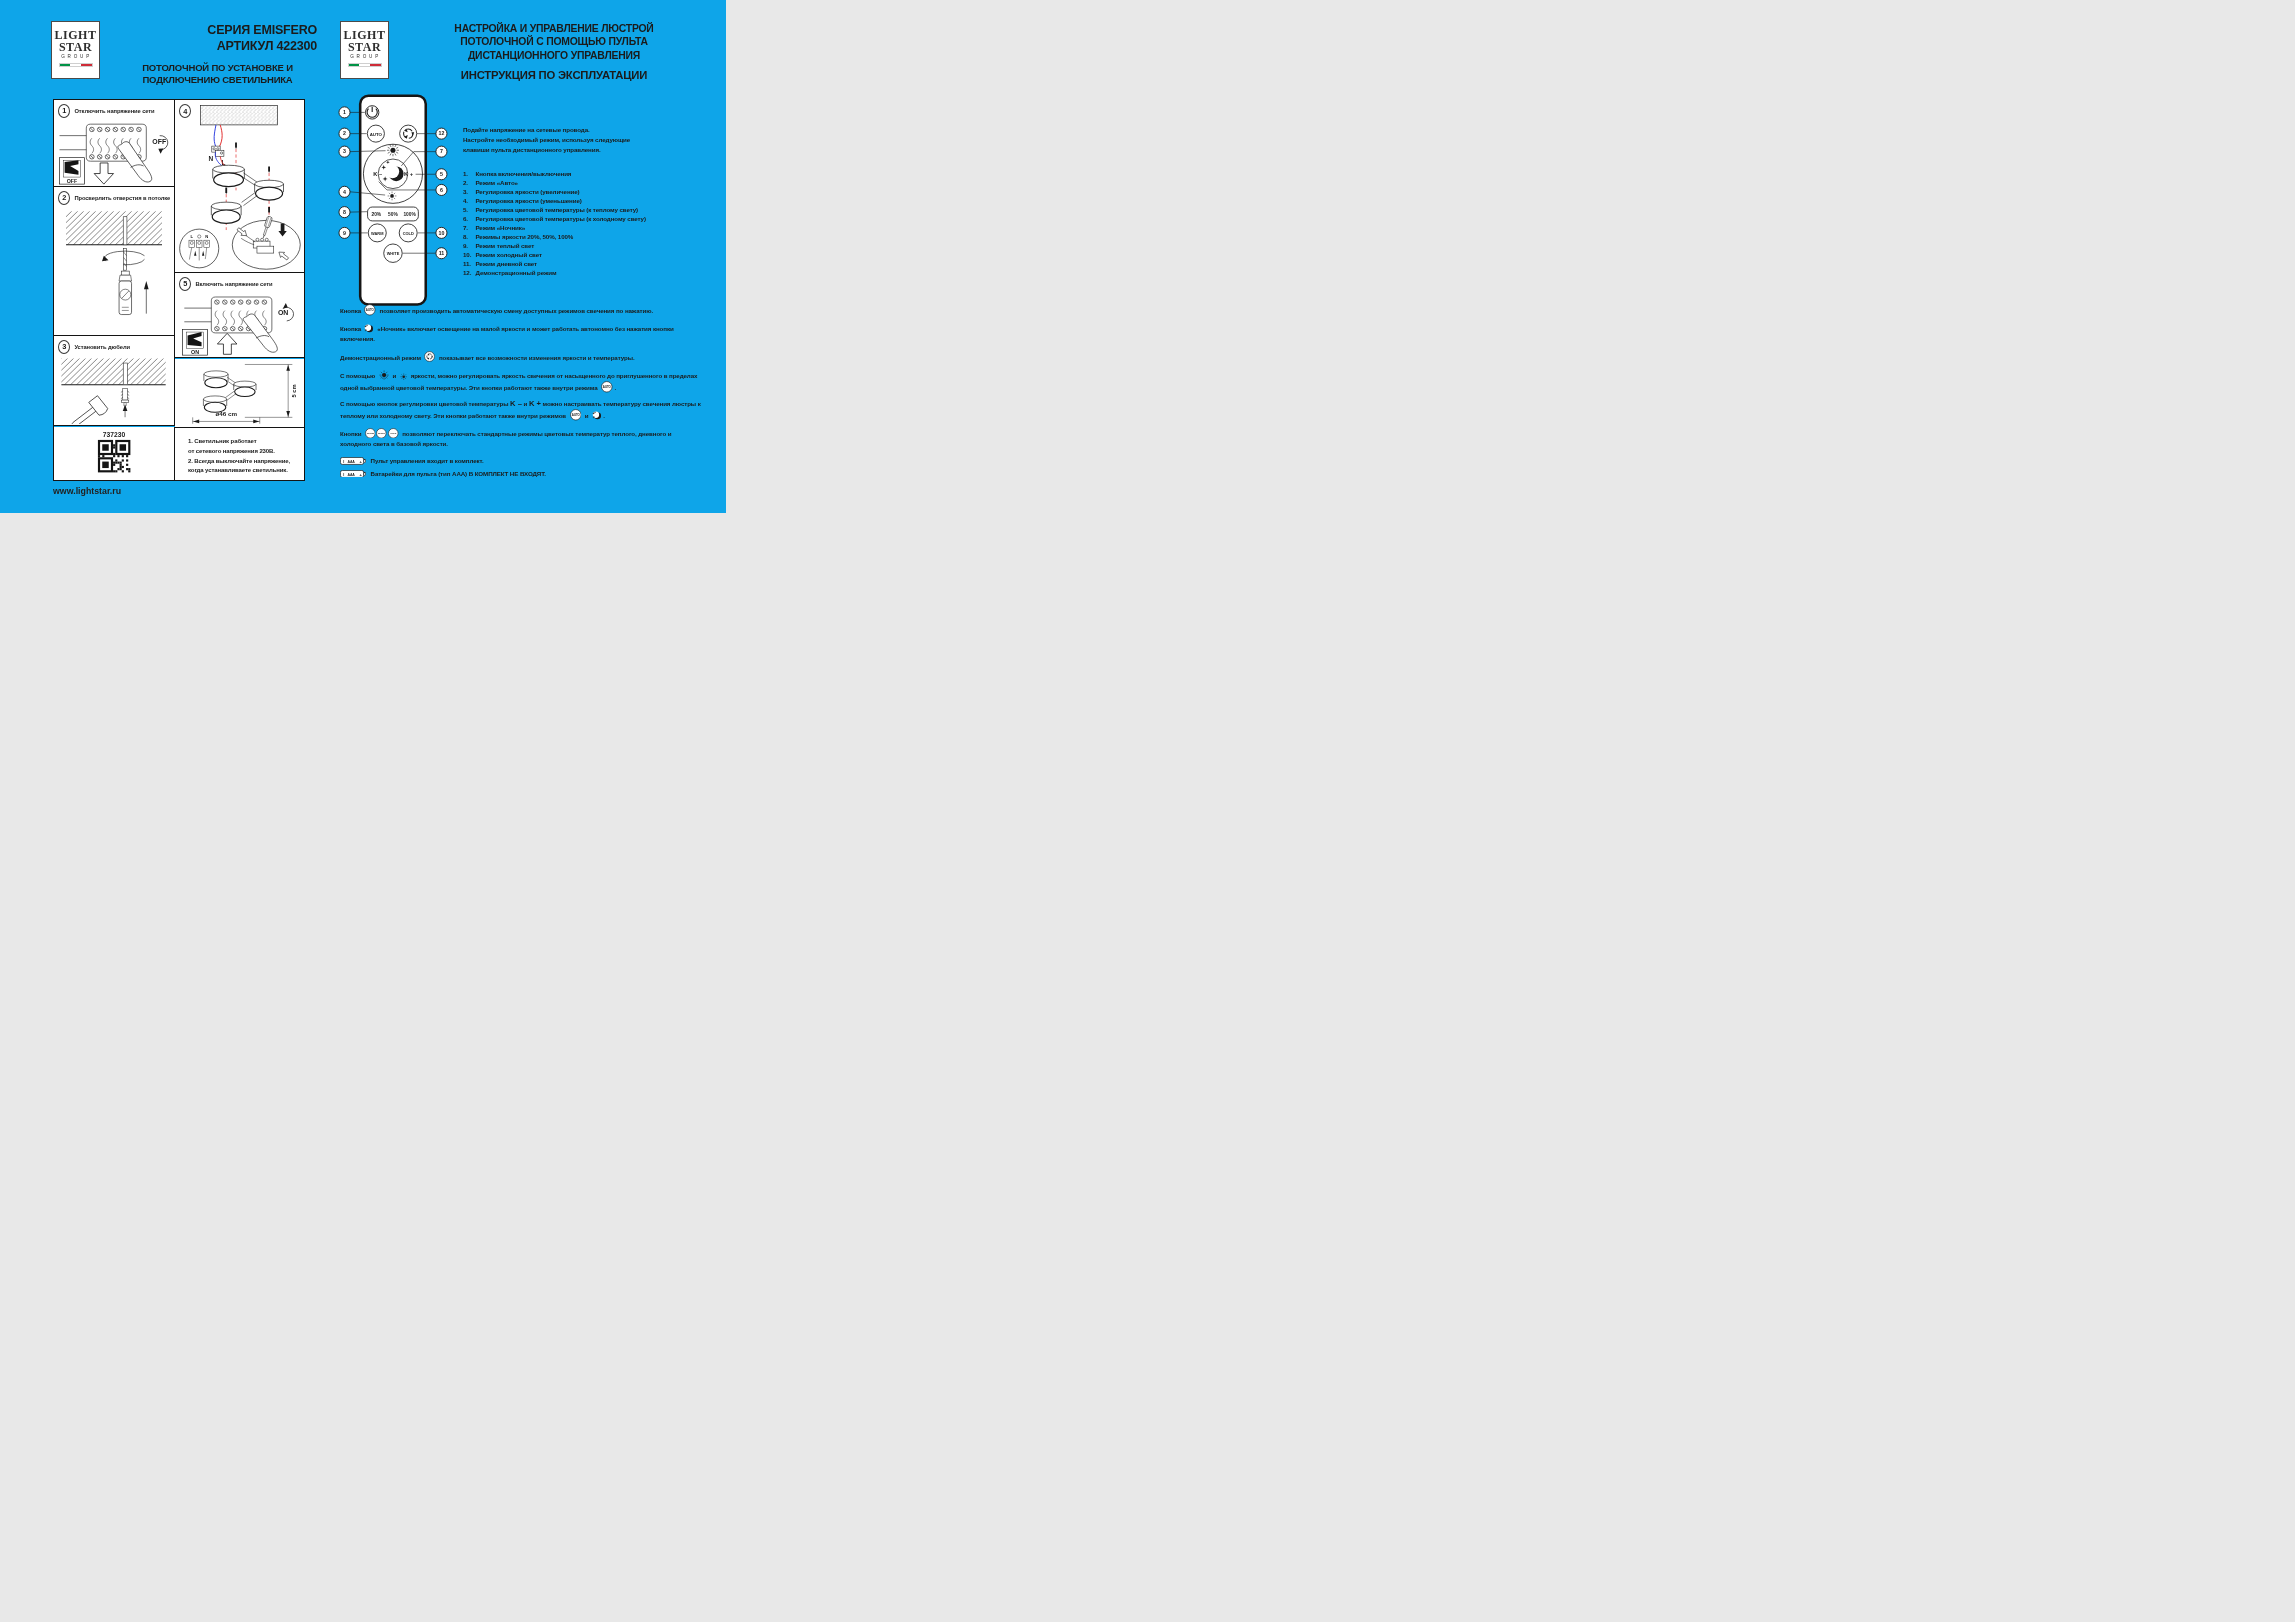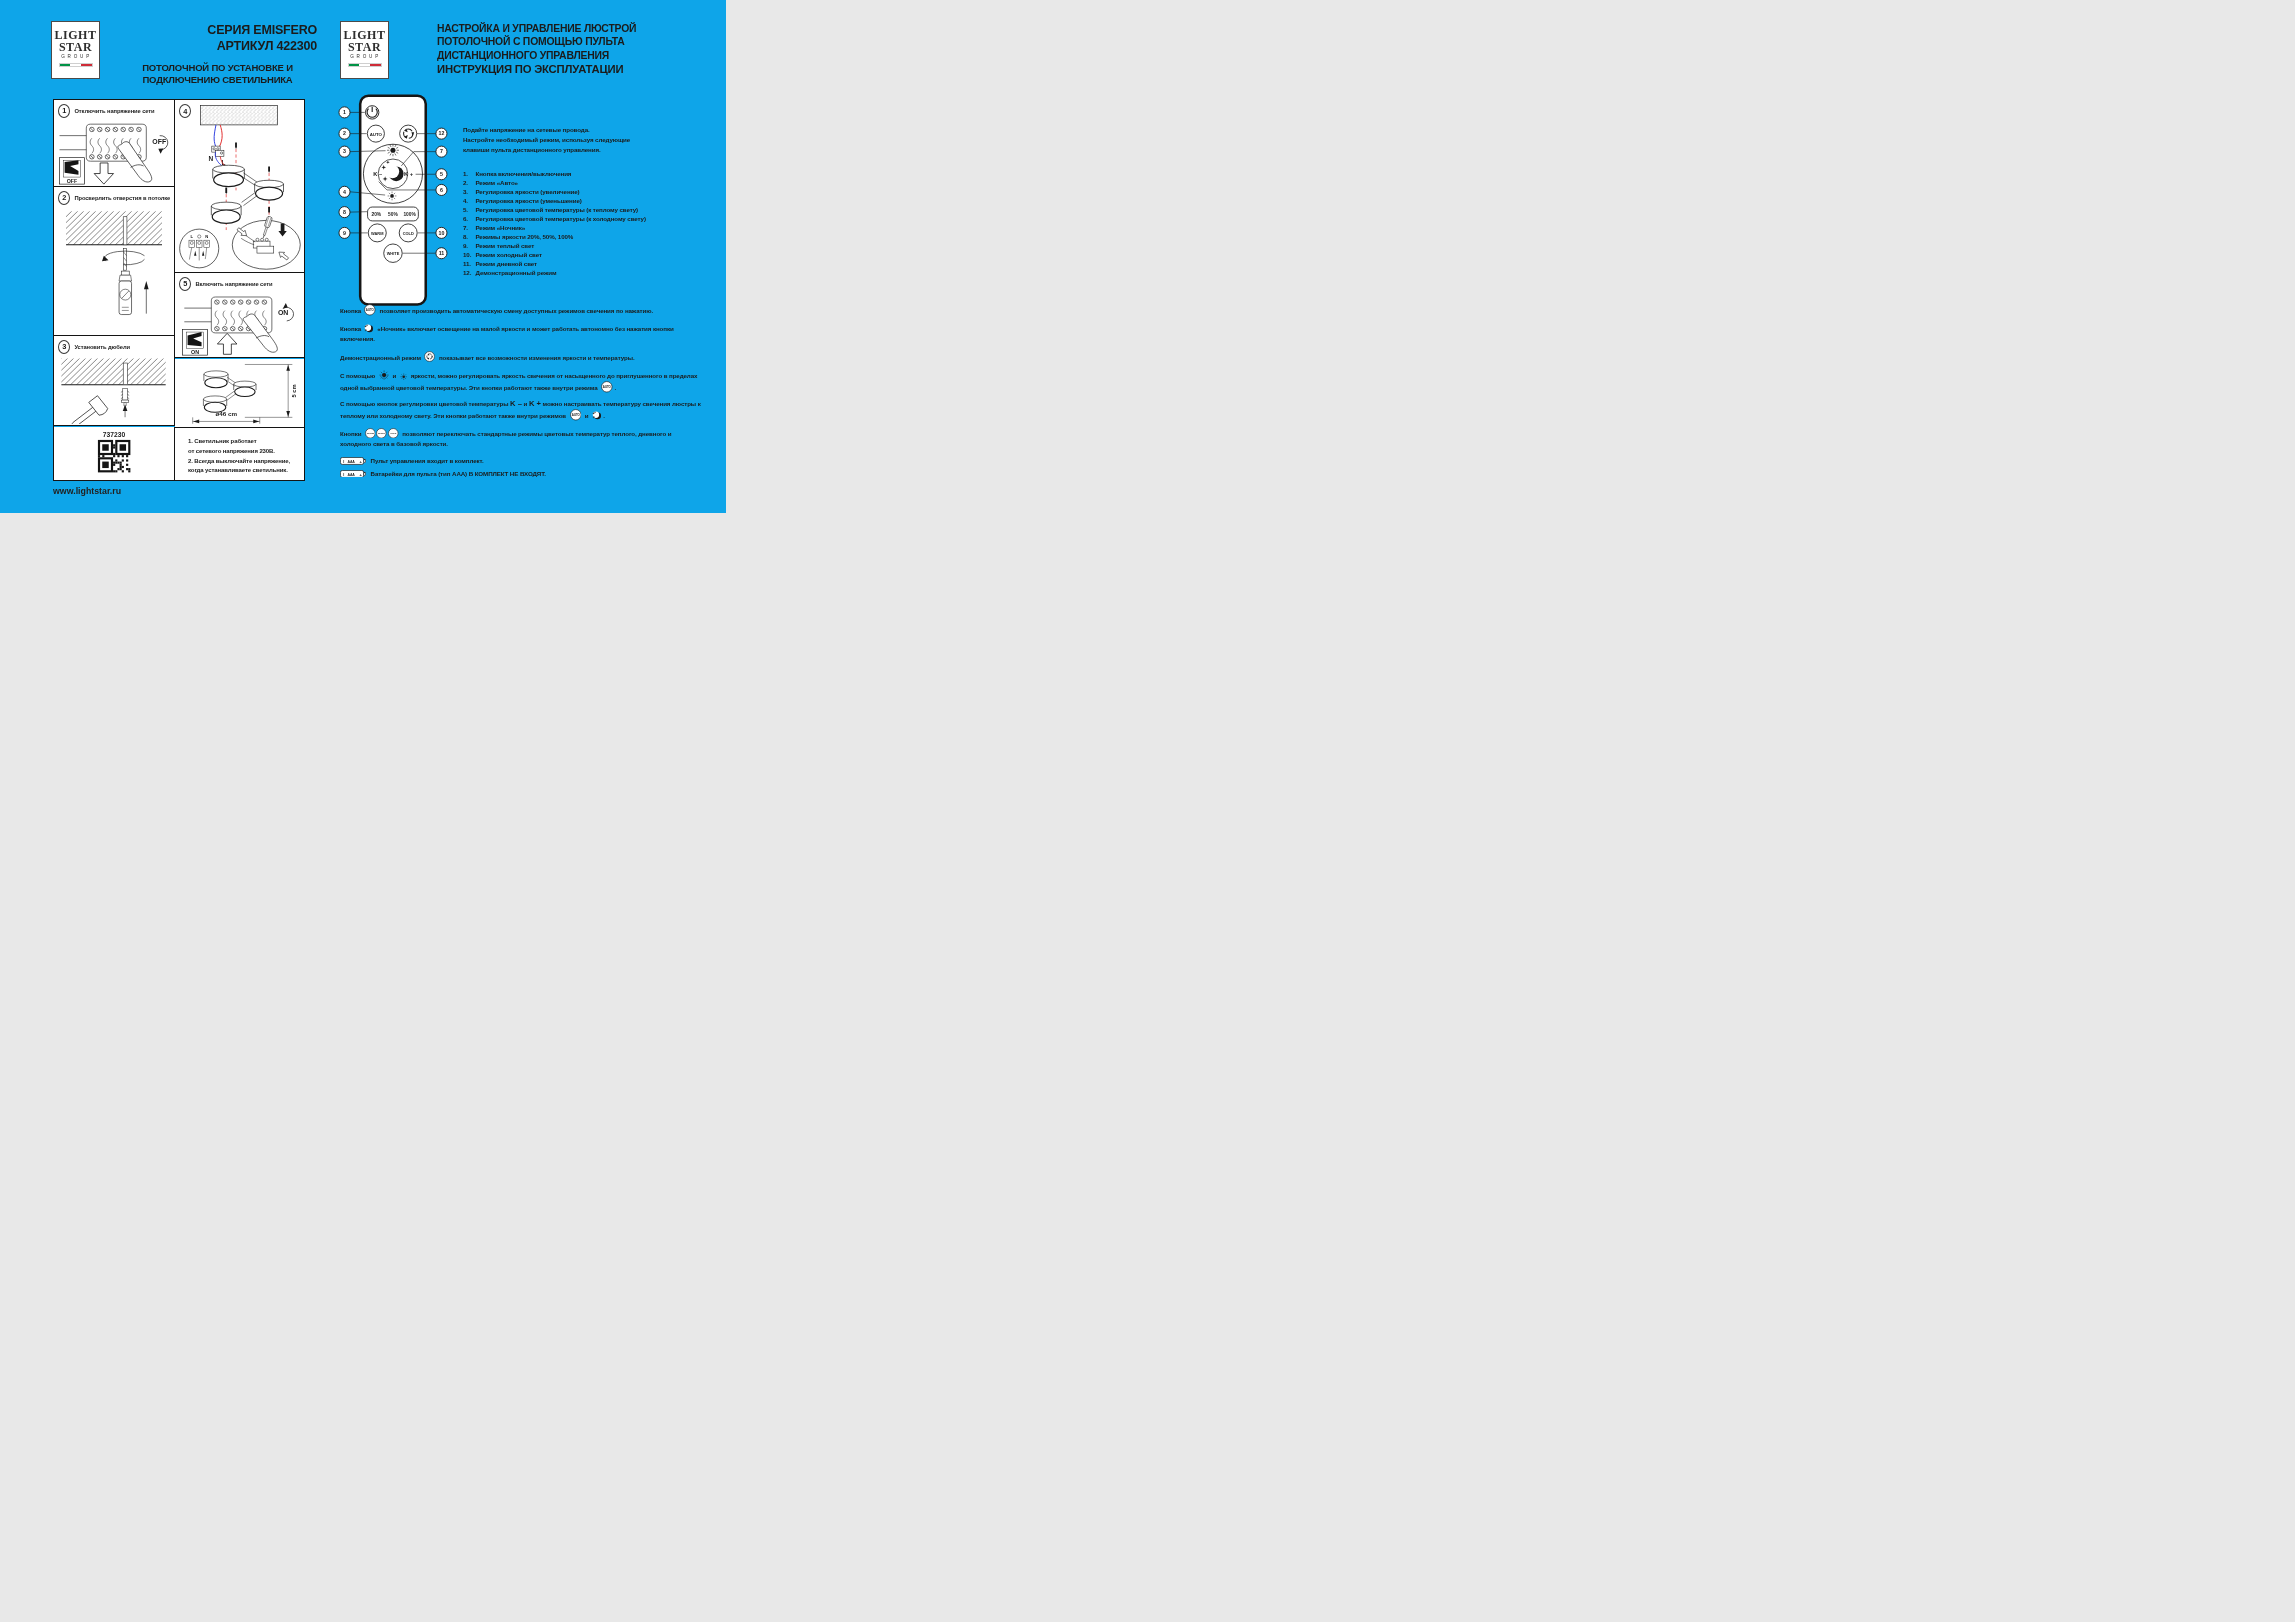--- a/index.html
+++ b/index.html
@@ -9,23 +9,23 @@
   
   .logo{width:49px;height:58px;border:0.9px solid #4a4a4a;box-sizing:border-box;text-align:center;background:#fff;}
   .logo .big{font-family:"Liberation Serif",serif;font-weight:700;font-size:12px;line-height:12px;letter-spacing:0.5px;color:#2e2e2e;}
   .logo .grp{font-size:4.6px;letter-spacing:2.8px;margin-top:1.9px;color:#2e2e2e;padding-left:2.3px;}
   .flag{display:flex;width:34px;height:3.7px;margin:3.7px auto 0;border:0.5px solid #cfcfcf;box-sizing:border-box;}
   .flag span{flex:1;}
   
   .lh{width:199px;text-align:center;}
   .lh .t{font-size:12.5px;line-height:15.7px;font-weight:700;letter-spacing:-0.2px;text-align:right;}
   .lh .s{font-size:9.5px;line-height:12px;font-weight:700;letter-spacing:-0.2px;}
-  .rh{width:234px;text-align:left;}
+  .rh{width:234px;text-align:center;}
   .rh .t{font-size:10.4px;line-height:13.4px;font-weight:700;letter-spacing:-0.2px;}
-  .rh .s{font-size:11.3px;line-height:14px;font-weight:700;margin-top:0;letter-spacing:-0.2px;}
+  .rh .s{font-size:11.3px;line-height:14px;font-weight:700;margin-top:6px;letter-spacing:-0.2px;}
   
   .grid{left:53px;top:99px;width:252px;height:382px;border:0.9px solid #141414;box-sizing:border-box;}
   .panel{position:absolute;box-sizing:border-box;background:#fff;}
   .bb{border-bottom:0.9px solid #141414;}
   .br{border-right:0.9px solid #141414;}
   .sh{display:flex;align-items:center;gap:4.2px;padding:3.7px 1.9px 0 4.2px;}
   .snum{min-width:12px;height:14px;border:0.9px solid #3a3a3a;border-radius:50%;display:flex;align-items:center;
         justify-content:center;font-size:7.4px;font-weight:700;box-sizing:border-box;background:#fff;}
   .slabel{font-size:5.8px;font-weight:700;letter-spacing:-0.1px;}
   .dsvg{display:block;width:100%;}

